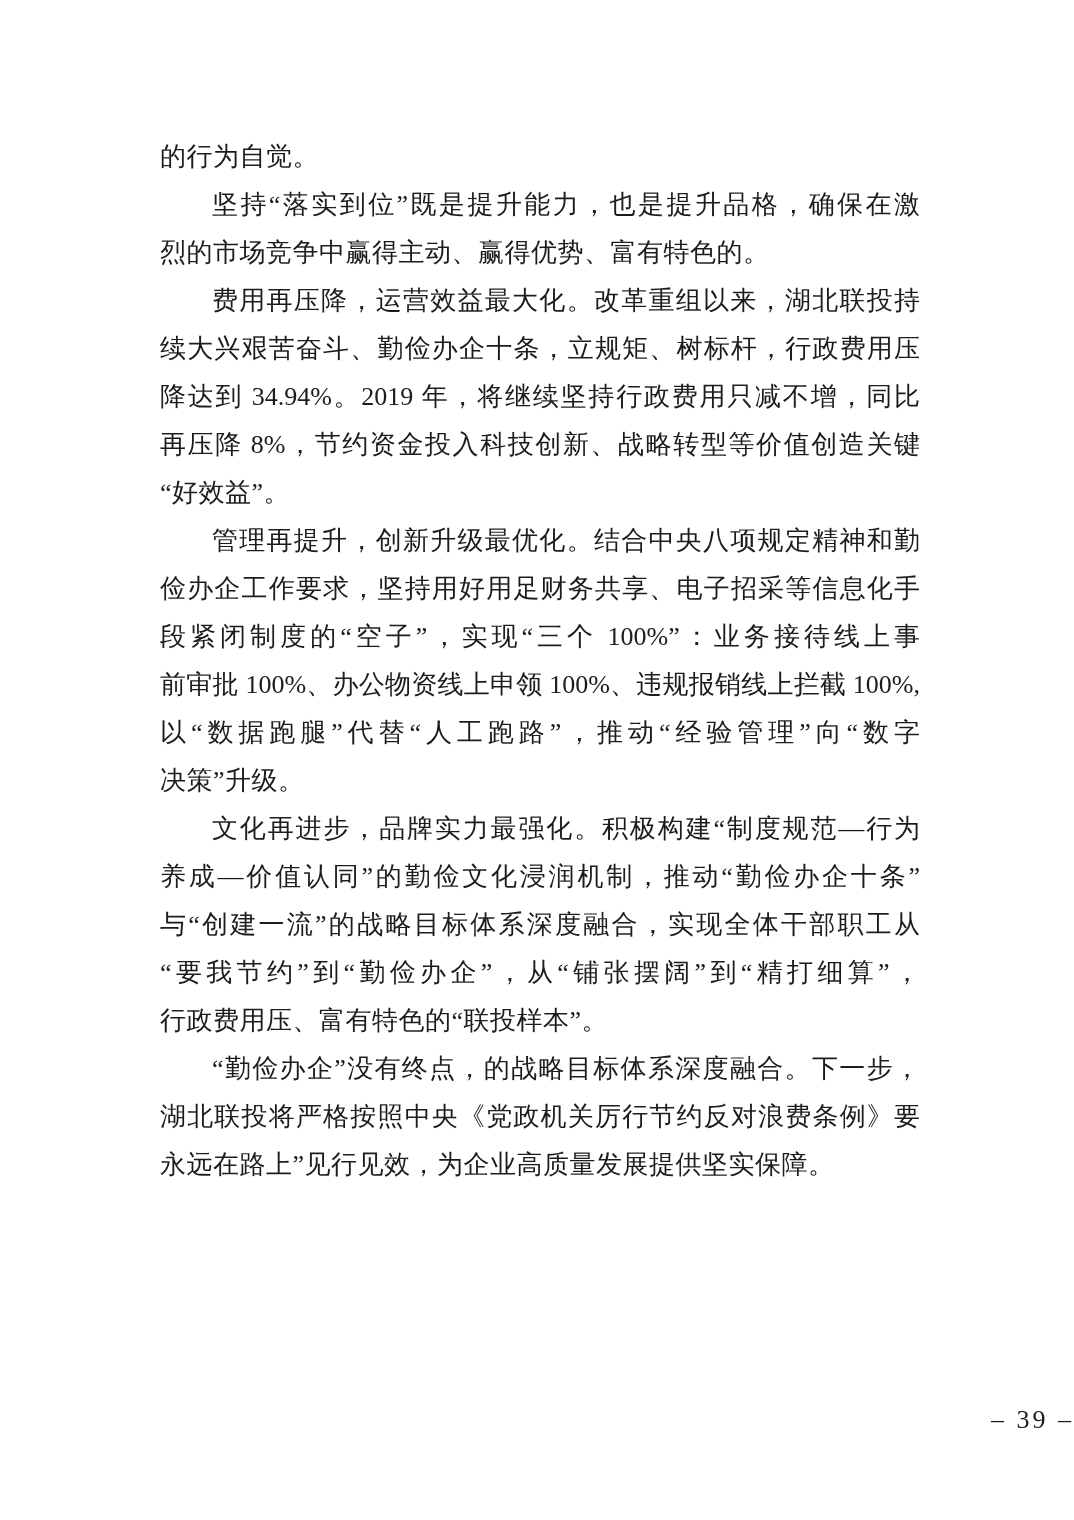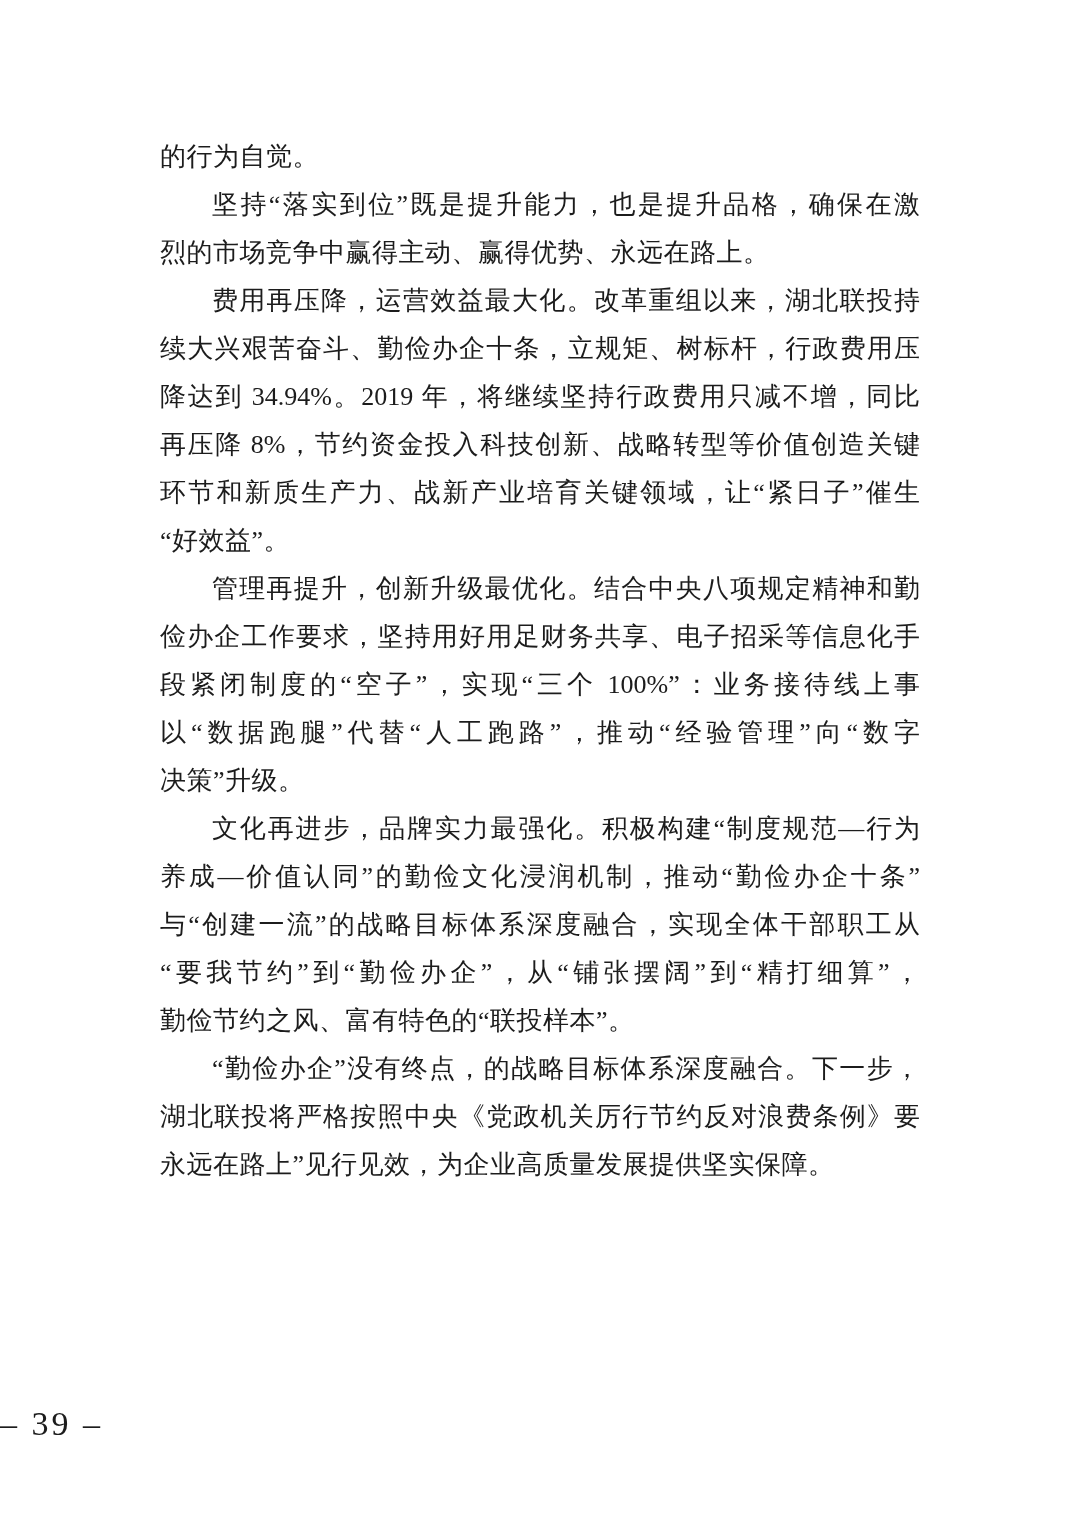--- a/index.html
+++ b/index.html
@@ -42,65 +42,65 @@
   }
   
   .ind {
     text-indent: 2em;
   }
   .pageno {
     position: absolute;
     top: 1405px;
     left: 0;
     width: 100%;
-    text-align: left;
-    font-size: 34px;
+    text-align: right;
+    font-size: 26px;
     letter-spacing: 3px;
     color: #1c1c1c;
   }
 </style>
 </head>
 <body>
 
 <div class="page">
 
   <div class="content">
 
     <div class="para">
       <div class="line">的行为自觉。</div>
     </div>
 
     <div class="para">
       <div class="line jst ind">坚持“落实到位”既是提升能力，也是提升品格，确保在激</div>
-      <div class="line">烈的市场竞争中赢得主动、赢得优势、永远在路上。</div>
+      <div class="line">烈的市场竞争中赢得主动、赢得优势、富有特色的。</div>
     </div>
 
     <div class="para">
       <div class="line jst ind">费用再压降，运营效益最大化。改革重组以来，湖北联投持</div>
       <div class="line jst">续大兴艰苦奋斗、勤俭办企十条，立规矩、树标杆，行政费用压</div>
       <div class="line jst">降达到 34.94%。2019 年，将继续坚持行政费用只减不增，同比</div>
       <div class="line jst">再压降 8%，节约资金投入科技创新、战略转型等价值创造关键</div>
-      <div class="line jst">环节和新质生产力、战新产业培育关键领域，让“紧日子”催生</div>
       <div class="line">“好效益”。</div>
     </div>
 
     <div class="para">
       <div class="line jst ind">管理再提升，创新升级最优化。结合中央八项规定精神和勤</div>
       <div class="line jst">俭办企工作要求，坚持用好用足财务共享、电子招采等信息化手</div>
       <div class="line jst">段紧闭制度的“空子”，实现“三个 100%”：业务接待线上事</div>
+      <div class="line jst">前审批 100%、办公物资线上申领 100%、违规报销线上拦截 100%,</div>
       <div class="line jst">以“数据跑腿”代替“人工跑路”，推动“经验管理”向“数字</div>
       <div class="line">决策”升级。</div>
     </div>
 
     <div class="para">
       <div class="line jst ind">文化再进步，品牌实力最强化。积极构建“制度规范—行为</div>
       <div class="line jst">养成—价值认同”的勤俭文化浸润机制，推动“勤俭办企十条”</div>
       <div class="line jst">与“创建一流”的战略目标体系深度融合，实现全体干部职工从</div>
       <div class="line jst">“要我节约”到“勤俭办企”，从“铺张摆阔”到“精打细算”，</div>
-      <div class="line">勤俭节约之风、富有特色的“联投样本”。</div>
+      <div class="line">行政费用压、富有特色的“联投样本”。</div>
     </div>
 
     <div class="para">
       <div class="line jst ind">“勤俭办企”没有终点，的战略目标体系深度融合。下一步，</div>
       <div class="line jst">湖北联投将严格按照中央《党政机关厉行节约反对浪费条例》要</div>
       <div class="line">永远在路上”见行见效，为企业高质量发展提供坚实保障。</div>
     </div>
 
   </div>
 

